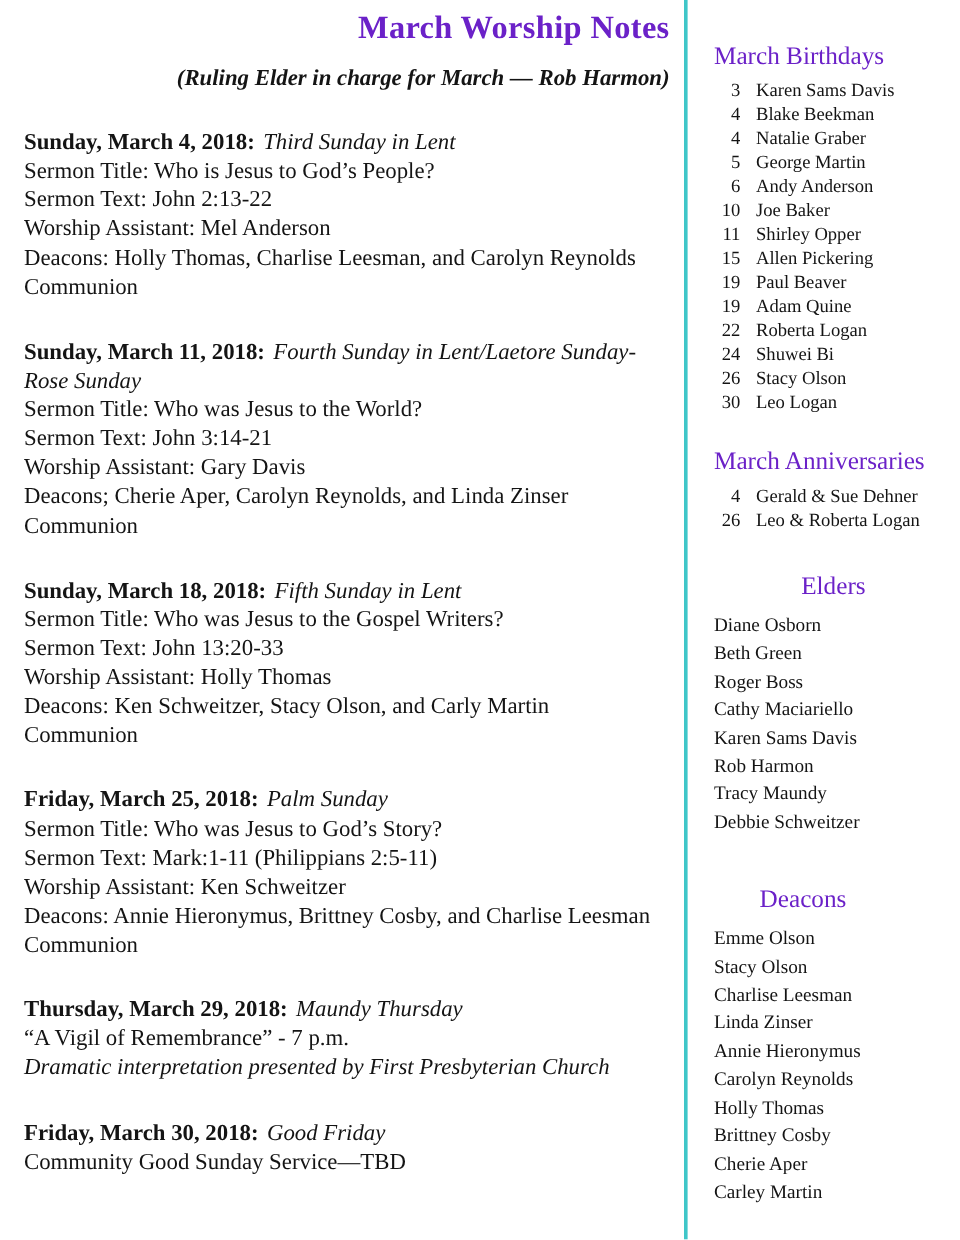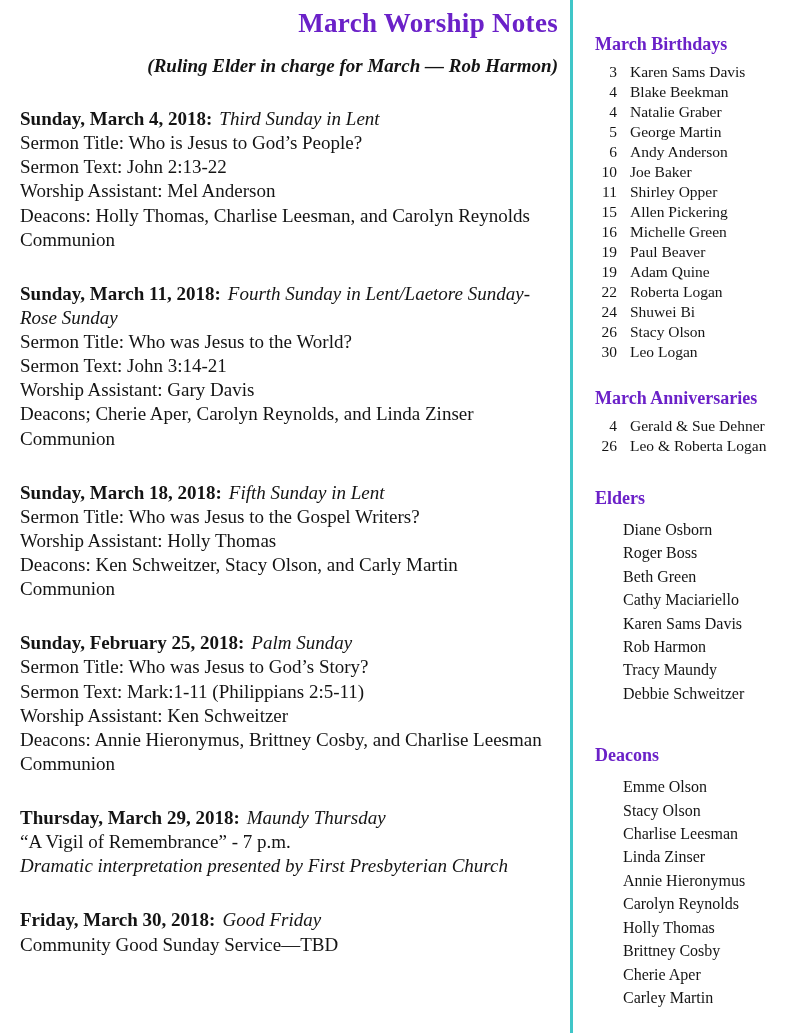--- a/index.html
+++ b/index.html
@@ -48,37 +48,37 @@
   .service {
     margin-top: 30px;
     font-size: 19px;
     line-height: 1.27;
   }
   .service .date { font-weight: bold; }
   .service .occasion { font-style: italic; margin-left: 7px; }
   .service .line.italic { font-style: italic; }
   .sb-section h2 {
     color: var(--purple, #6b21c8);
-    font-size: 18px;
-    font-weight: bold;
+    font-size: 21px;
+    font-weight: normal;
   }
   .sb-birthdays h2 { margin-top: 0; }
   .sb-anniversaries h2 { margin-top: 26px; }
-  .sb-elders h2 { margin-top: 32px; }
-  .sb-deacons h2 { margin-top: 40px; }
+  .sb-elders h2 { margin-top: 32px; text-align: center; }
+  .sb-deacons h2 { margin-top: 40px; margin-left: 38px; }
   .day-list { margin-top: 7px; }
   .drow {
     display: flex;
     font-size: 15.5px;
     line-height: 20px;
   }
   .drow .num { width: 22px; flex: none; text-align: right; }
   .drow .nm { margin-left: 13px; }
   .name-list { margin-top: 9px; }
-  .pname { font-size: 16px; line-height: 23.4px; margin-left: 28px; }
+  .pname { font-size: 16px; line-height: 23.4px; }
 </style>
 </head>
 <body>
 
 <div class="page">
 
   <div class="main-col">
     <h1 class="title">March Worship Notes</h1>
     <p class="subtitle">(Ruling Elder in charge for March — Rob Harmon)</p>
 
@@ -96,27 +96,28 @@
       <p class="line">Sermon Title:  Who was Jesus to the World?</p>
       <p class="line">Sermon Text:   John 3:14-21</p>
       <p class="line">Worship Assistant:  Gary Davis</p>
       <p class="line">Deacons;  Cherie Aper, Carolyn Reynolds, and Linda Zinser</p>
       <p class="line">Communion</p>
     </section>
 
     <section class="service">
       <p class="heading"><span class="date">Sunday, March 18, 2018:</span><span class="occasion">Fifth Sunday in Lent</span></p>
       <p class="line">Sermon Title:   Who was Jesus to the Gospel Writers?</p>
+      <p class="line">Sermon Text: John 13:20-33</p>
       <p class="line">Worship Assistant:  Holly Thomas</p>
       <p class="line">Deacons:  Ken Schweitzer, Stacy Olson, and Carly Martin</p>
       <p class="line">Communion</p>
     </section>
 
     <section class="service">
-      <p class="heading"><span class="date">Sunday, February 25, 2018:</span><span class="occasion">Palm Sunday</span></p>
+      <p class="heading"><span class="date">Friday, March 25, 2018:</span><span class="occasion">Palm Sunday</span></p>
       <p class="line">Sermon Title:   Who was Jesus to God’s Story?</p>
       <p class="line">Sermon Text:  Mark:1-11 (Philippians 2:5-11)</p>
       <p class="line">Worship Assistant:  Ken Schweitzer</p>
       <p class="line">Deacons:  Annie Hieronymus, Brittney Cosby, and Charlise Leesman</p>
       <p class="line">Communion</p>
     </section>
 
     <section class="service">
       <p class="heading"><span class="date">Thursday, March 29, 2018:</span><span class="occasion">Maundy Thursday</span></p>
       <p class="line">“A Vigil of Remembrance” - 7 p.m.</p>
@@ -162,24 +163,20 @@
           </div>
         <div class="drow">
             <span class="num">11</span>
             <span class="nm">Shirley Opper</span>
           </div>
         <div class="drow">
             <span class="num">15</span>
             <span class="nm">Allen Pickering</span>
           </div>
         <div class="drow">
-            <span class="num">16</span>
-            <span class="nm">Michelle Green</span>
-          </div>
-        <div class="drow">
             <span class="num">19</span>
             <span class="nm">Paul Beaver</span>
           </div>
         <div class="drow">
             <span class="num">19</span>
             <span class="nm">Adam Quine</span>
           </div>
         <div class="drow">
             <span class="num">22</span>
             <span class="nm">Roberta Logan</span>
@@ -210,22 +207,22 @@
             <span class="num">26</span>
             <span class="nm">Leo &amp; Roberta Logan</span>
           </div>
       </div>
     </section>
 
     <section class="sb-section sb-elders">
       <h2>Elders</h2>
       <div class="name-list">
         <p class="pname">Diane Osborn</p>
+        <p class="pname">Beth Green</p>
         <p class="pname">Roger Boss</p>
-        <p class="pname">Beth Green</p>
         <p class="pname">Cathy Maciariello</p>
         <p class="pname">Karen Sams Davis</p>
         <p class="pname">Rob Harmon</p>
         <p class="pname">Tracy Maundy</p>
         <p class="pname">Debbie Schweitzer</p>
       </div>
     </section>
 
     <section class="sb-section sb-deacons">
       <h2>Deacons</h2>

